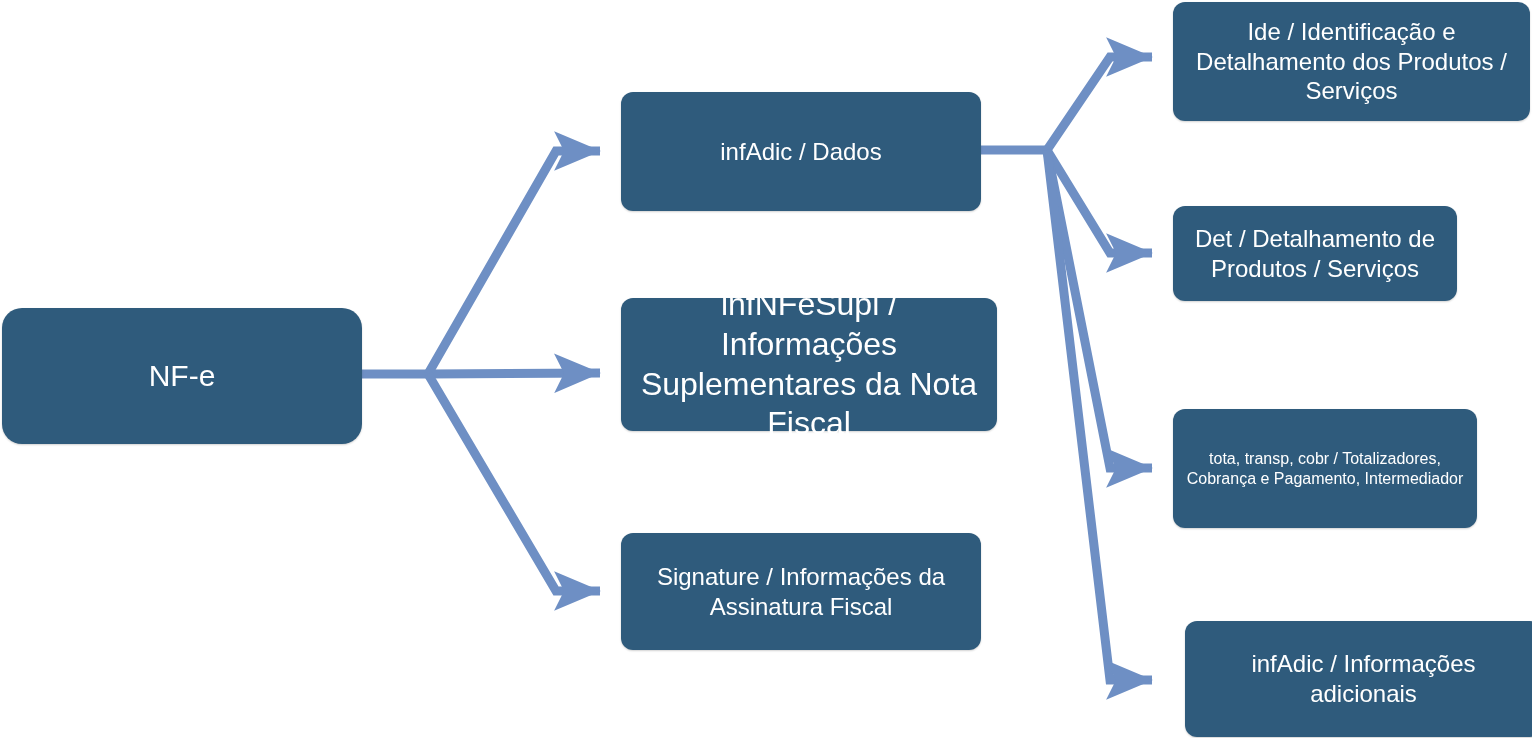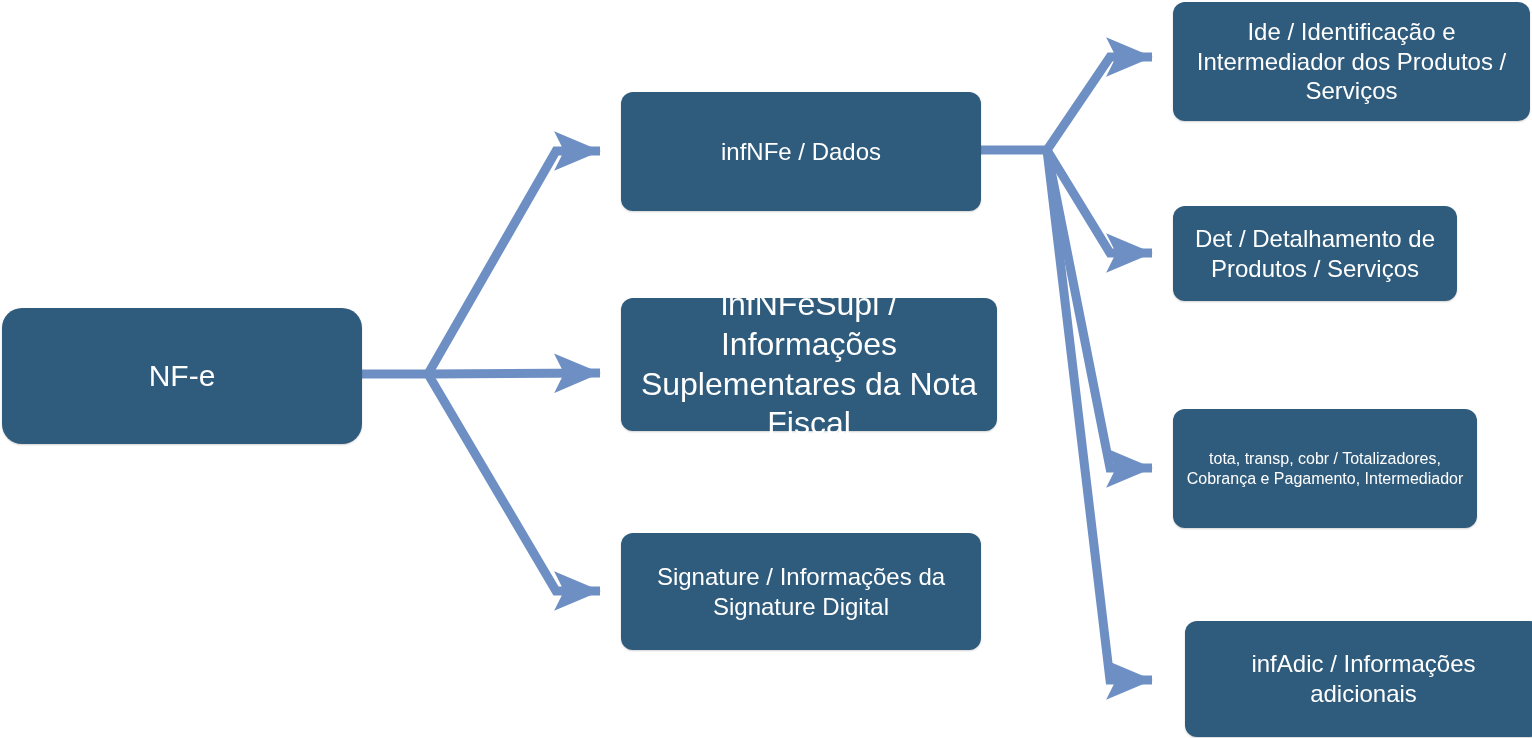--- a/index.html
+++ b/index.html
@@ -84,31 +84,31 @@
 
       <path d="M1047,150 L1110,680 L1152,680" marker-end="url(#arrowhead)"></path>
     </g>
   </svg>
 
   <div class="node n-root">
     <span class="node-label">NF-e</span>
   </div>
 
   <div class="node n-mid1">
-    <span class="node-label">infNFe / Dados</span>
+    <span class="node-label">infAdic / Dados</span>
   </div>
   <div class="node n-mid2">
     <span class="node-label">infNFeSupl / Informações Suplementares da Nota Fiscal</span>
   </div>
   <div class="node n-mid3">
-    <span class="node-label">Signature / Informações da Signature Digital</span>
+    <span class="node-label">Signature / Informações da Assinatura Fiscal</span>
   </div>
 
   <div class="node n-leaf1">
-    <span class="node-label">Ide / Identificação e Intermediador dos Produtos / Serviços</span>
+    <span class="node-label">Ide / Identificação e Detalhamento dos Produtos / Serviços</span>
   </div>
   <div class="node n-leaf2">
     <span class="node-label">Det / Detalhamento de Produtos / Serviços</span>
   </div>
   <div class="node n-leaf3">
     <span class="node-label">tota, transp, cobr / Totalizadores, Cobrança e Pagamento, Intermediador</span>
   </div>
   <div class="node n-leaf4">
     <span class="node-label">infAdic / Informações adicionais</span>
   </div>

